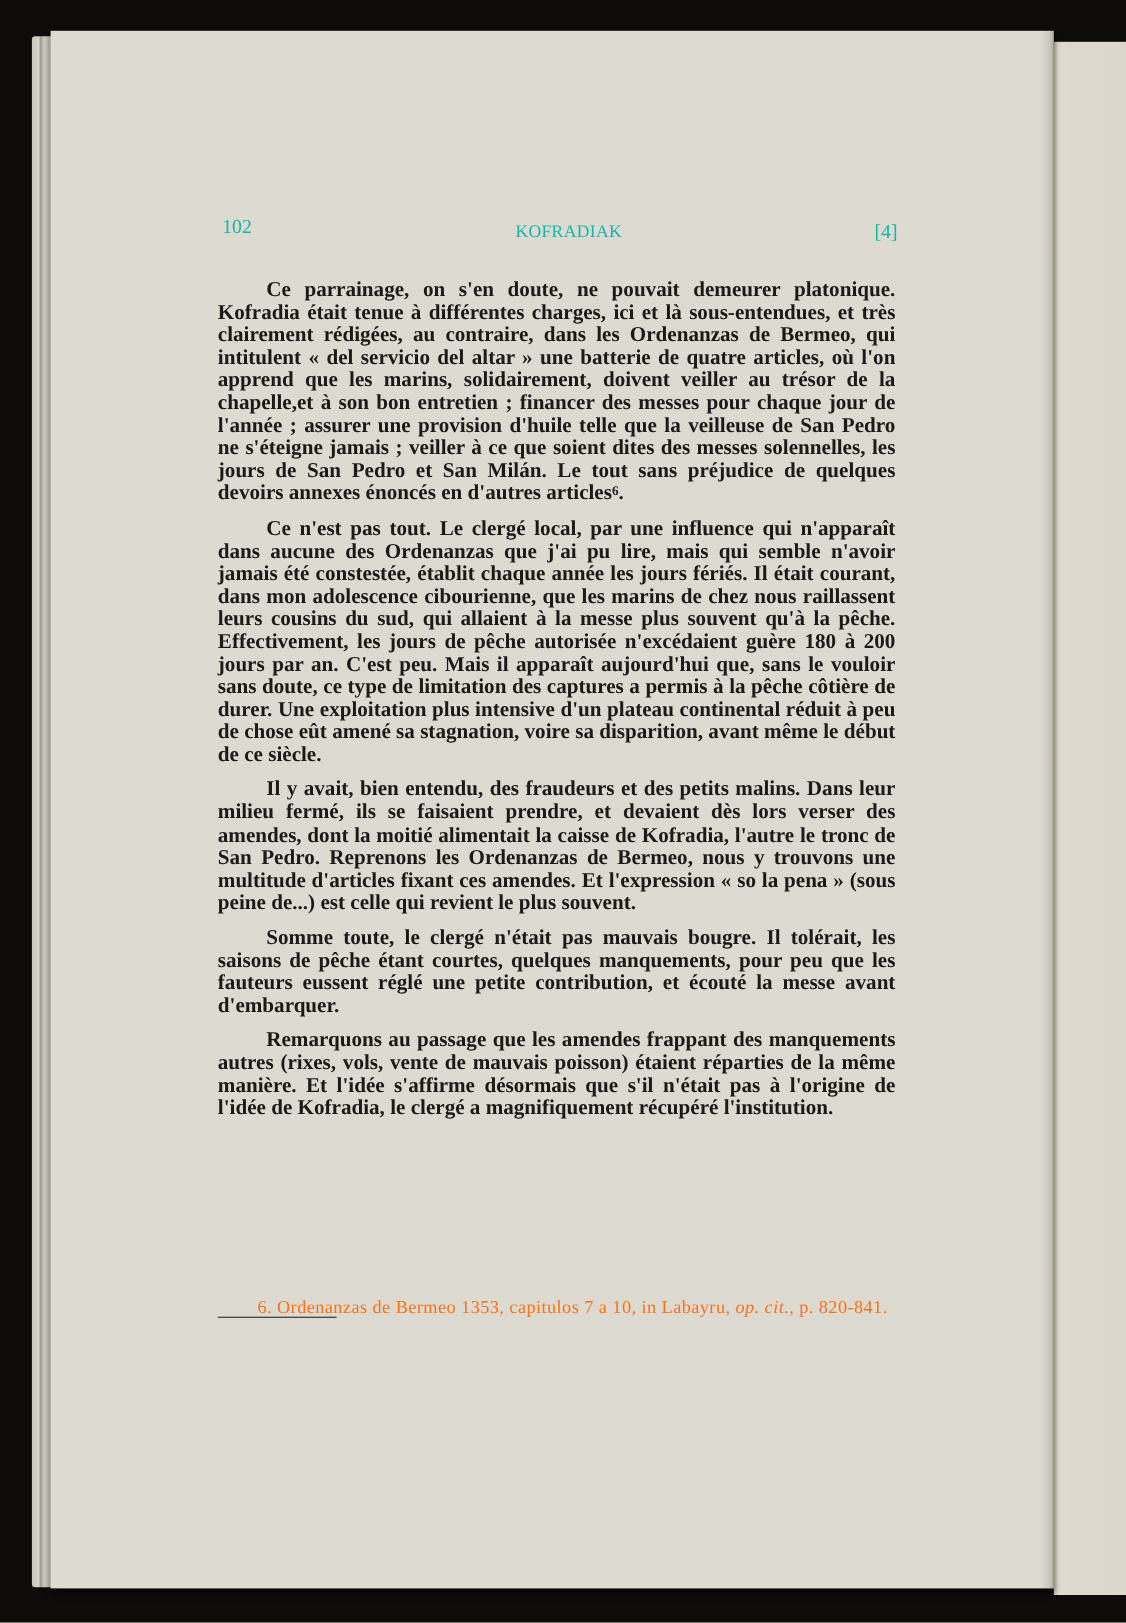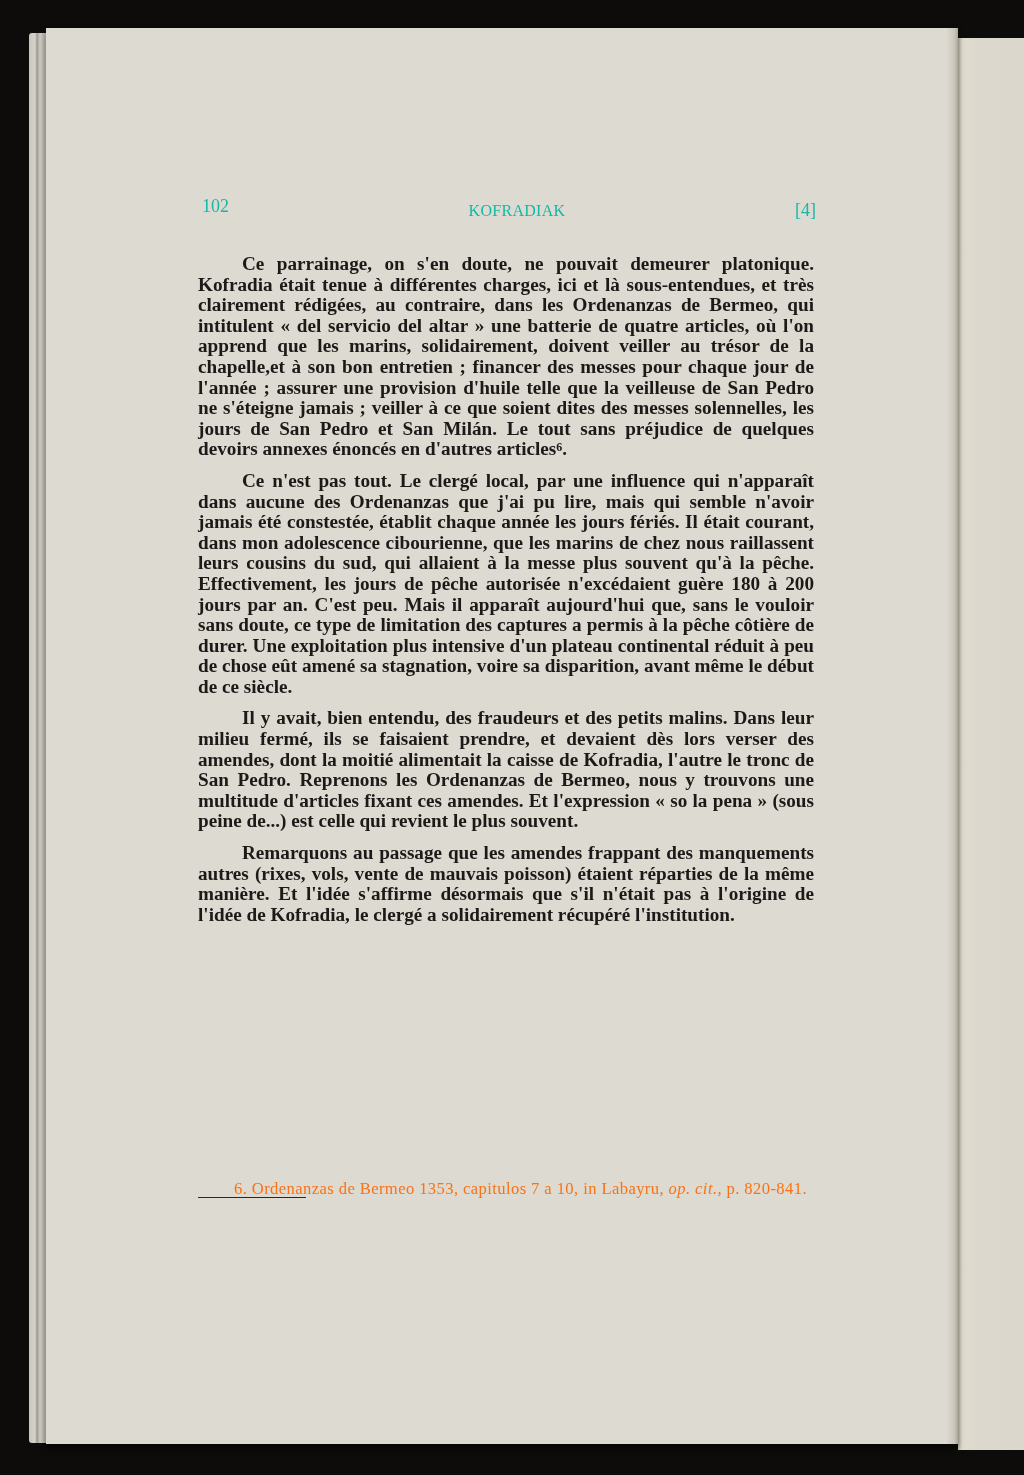--- a/index.html
+++ b/index.html
@@ -137,18 +137,19 @@
 <div class="header">
   <span class="folio">102</span>
   <span class="running-title">KOFRADIAK</span>
   <span class="section-number">[4]</span>
 </div>
 
 <div class="body-text">
   <p><span>Ce parrainage, on s'en doute, ne pouvait demeurer platonique. Kofradia était tenue à différentes charges, ici et là sous-entendues, et très clairement rédigées, au contraire, dans les Ordenanzas de Ber­meo, qui intitulent « del servicio del altar » une batterie de quatre articles, où l'on apprend que les marins, solidairement, doivent veil­ler au trésor de la chapelle,et à son bon entretien ; financer des mes­ses pour chaque jour de l'année ; assurer une provision d'huile telle que la veilleuse de San Pedro ne s'éteigne jamais ; veiller à ce que soient dites des messes solennelles, les jours de San Pedro et San Milán. Le tout sans préjudice de quelques devoirs annexes énoncés en d'autres articles</span><sup>6</sup><span>.</span></p>
   <p>Ce n'est pas tout. Le clergé local, par une influence qui n'apparaît dans aucune des Ordenanzas que j'ai pu lire, mais qui semble n'avoir jamais été constestée, établit chaque année les jours fériés. Il était courant, dans mon adolescence cibourienne, que les marins de chez nous raillassent leurs cousins du sud, qui allaient à la messe plus souvent qu'à la pêche. Effectivement, les jours de pêche autorisée n'excédaient guère 180 à 200 jours par an. C'est peu. Mais il apparaît aujourd'hui que, sans le vouloir sans doute, ce type de limitation des captures a permis à la pêche côtière de durer. Une exploitation plus intensive d'un plateau continental réduit à peu de chose eût amené sa stagnation, voire sa disparition, avant même le début de ce siècle.</p>
   <p>Il y avait, bien entendu, des fraudeurs et des petits malins. Dans leur milieu fermé, ils se faisaient prendre, et devaient dès lors verser des amendes, dont la moitié alimentait la caisse de Kofradia, l'autre le tronc de San Pedro. Reprenons les Ordenanzas de Bermeo, nous y trouvons une multitude d'articles fixant ces amendes. Et l'expression « so la pena » (sous peine de...) est celle qui revient le plus souvent.</p>
-  <p>Remarquons au passage que les amendes frappant des manque­ments autres (rixes, vols, vente de mauvais poisson) étaient réparties de la même manière. Et l'idée s'affirme désormais que s'il n'était pas à l'origine de l'idée de Kofradia, le clergé a solidairement récupéré l'institution.</p>
+  <p>Somme toute, le clergé n'était pas mauvais bougre. Il tolérait, les saisons de pêche étant courtes, quelques manquements, pour peu que les fauteurs eussent réglé une petite contribution, et écouté la messe avant d'embarquer.</p>
+  <p>Remarquons au passage que les amendes frappant des manque­ments autres (rixes, vols, vente de mauvais poisson) étaient réparties de la même manière. Et l'idée s'affirme désormais que s'il n'était pas à l'origine de l'idée de Kofradia, le clergé a magnifiquement récupéré l'institution.</p>
 </div>
 
 <div class="footnote-rule"></div>
 
 <div class="footnote"><span>6.</span> <span>Ordenanzas de Bermeo 1353, capitulos 7 a 10, in Labayru,</span> <em>op. cit.</em><span>, p. 820-841.</span></div>
 
 </body></html>

